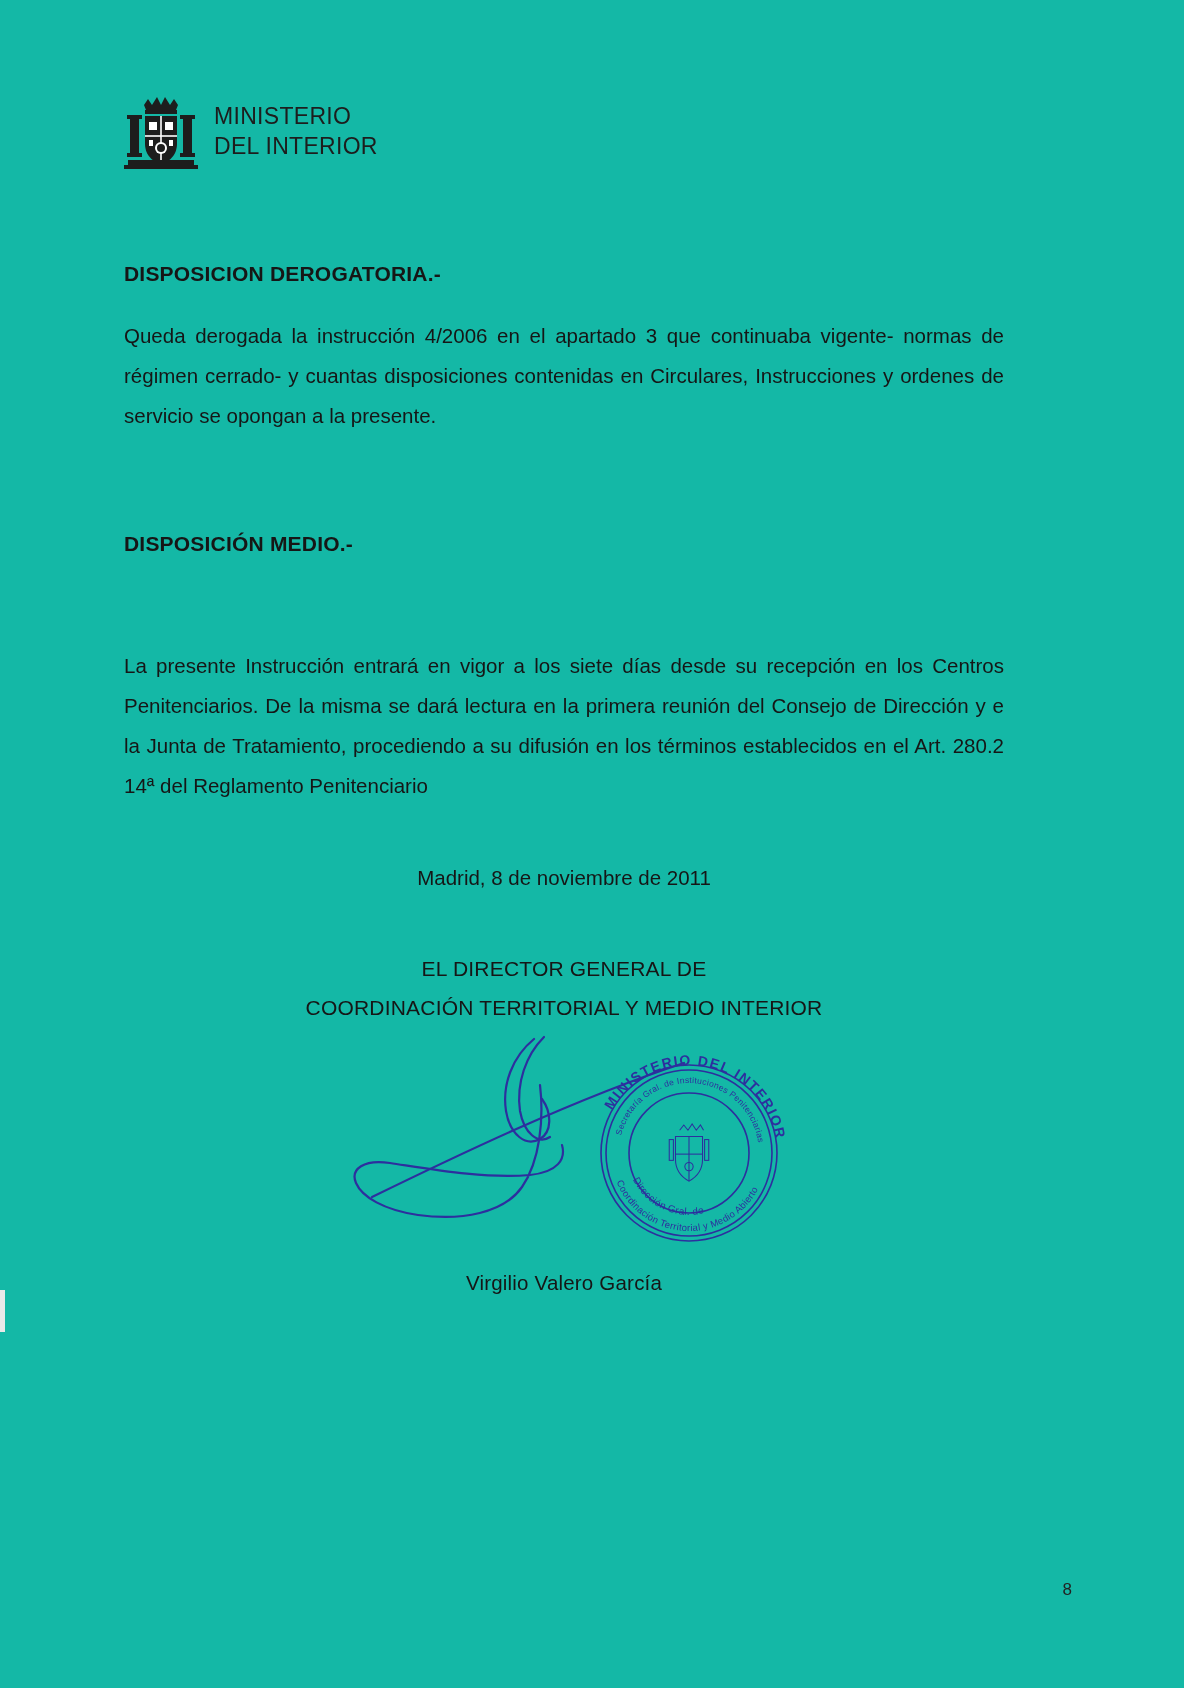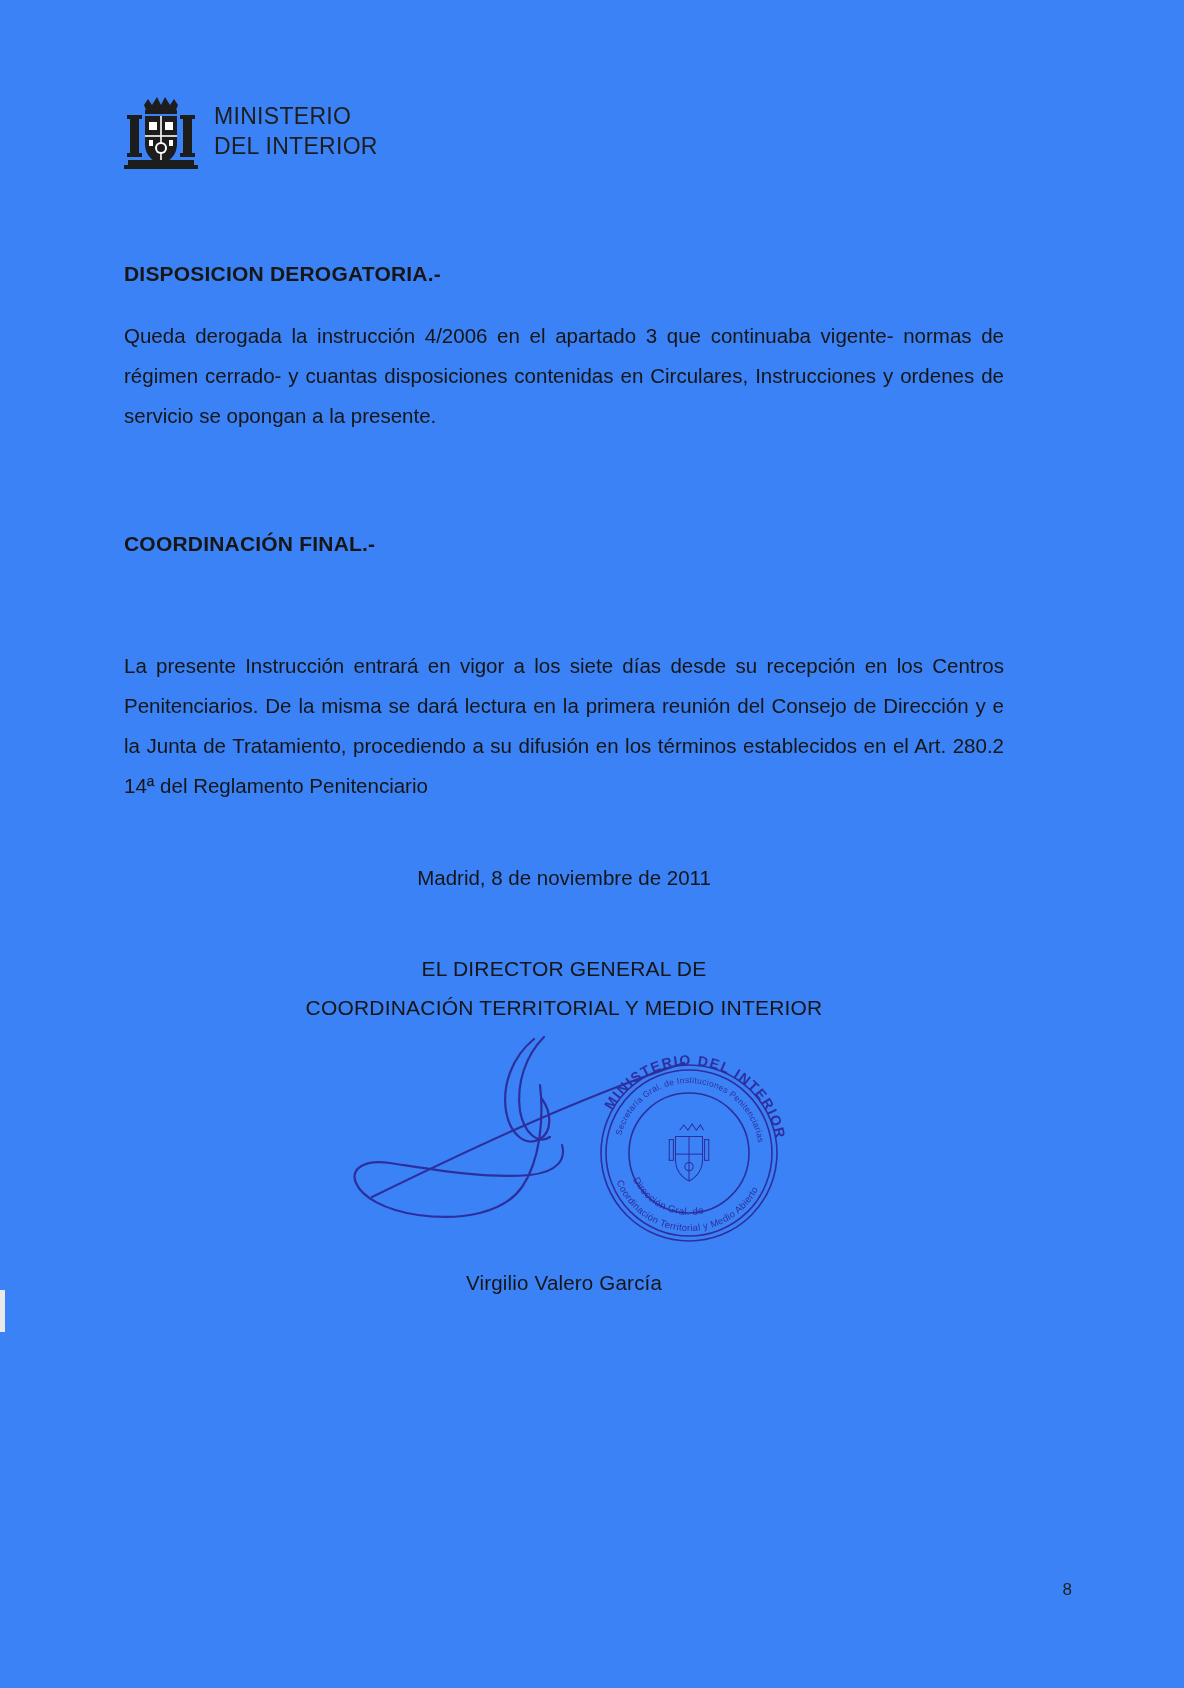--- a/index.html
+++ b/index.html
@@ -12,21 +12,21 @@
     height: 1688px;
     position: relative;
     font-family: "Liberation Sans", sans-serif;
     color: #1a1a1a;
     overflow: hidden;
   }
 
   .page {
     position: absolute;
     inset: 0;
-    background: #3b82f6;
+    background: #14b8a6;
   }
 
   
   .header {
     position: absolute;
     top: 92px;
     left: 118px;
     right: 110px;
     height: 110px;
   }
@@ -216,21 +216,21 @@
   </div>
 
   <div class="content">
 
     <h2 class="heading">DISPOSICION DEROGATORIA.-</h2>
 
     <p class="para">Queda derogada la instrucción 4/2006 en el apartado 3 que continuaba vigente- normas de régimen cerrado- y cuantas disposiciones contenidas en Circulares, Instrucciones y ordenes de servicio se opongan a la presente.</p>
 
     <div class="spacer-lg"></div>
 
-    <h2 class="heading">COORDINACIÓN FINAL.-</h2>
+    <h2 class="heading">DISPOSICIÓN MEDIO.-</h2>
 
     <div class="spacer-md"></div>
 
     <p class="para">La presente Instrucción entrará en vigor a los siete días desde su recepción en los Centros Penitenciarios. De la misma se dará lectura en la primera reunión del Consejo de Dirección y e la Junta de Tratamiento, procediendo a su difusión en los términos establecidos en el Art. 280.2 14ª del Reglamento Penitenciario</p>
 
     <div class="spacer-md"></div>
 
     <div class="center">Madrid, 8 de noviembre de 2011</div>
 
     <div class="spacer-md"></div>

